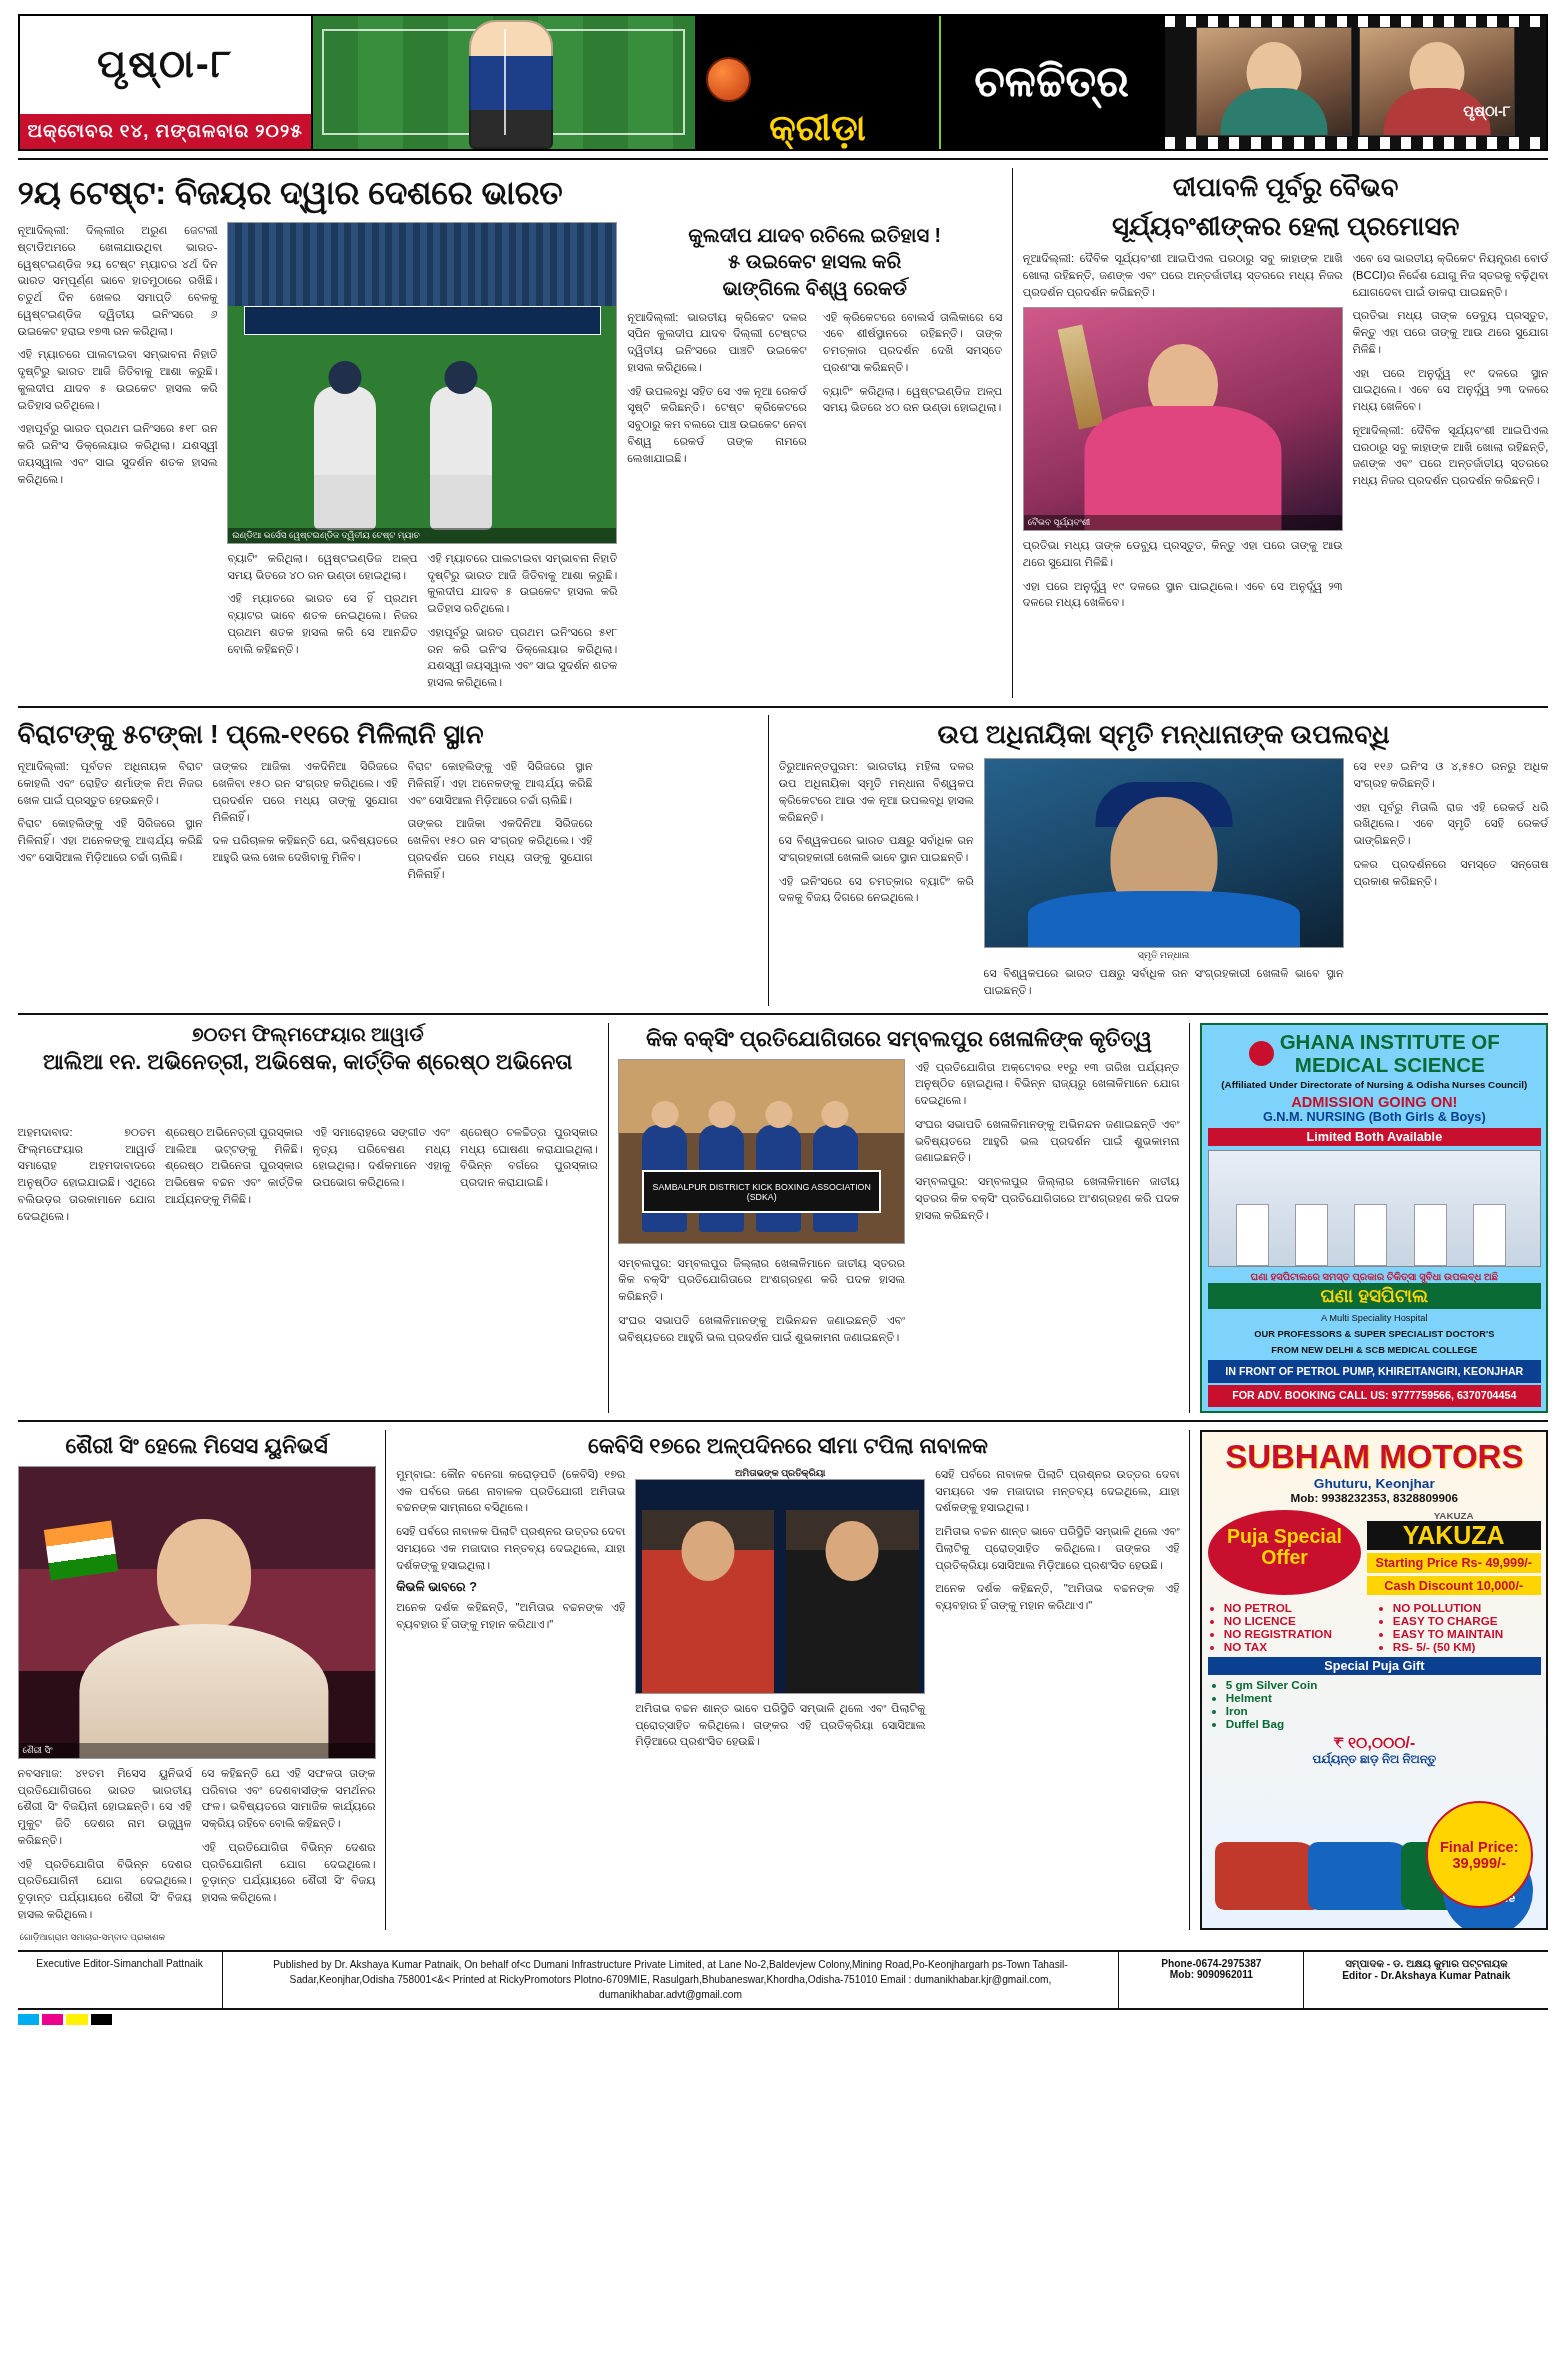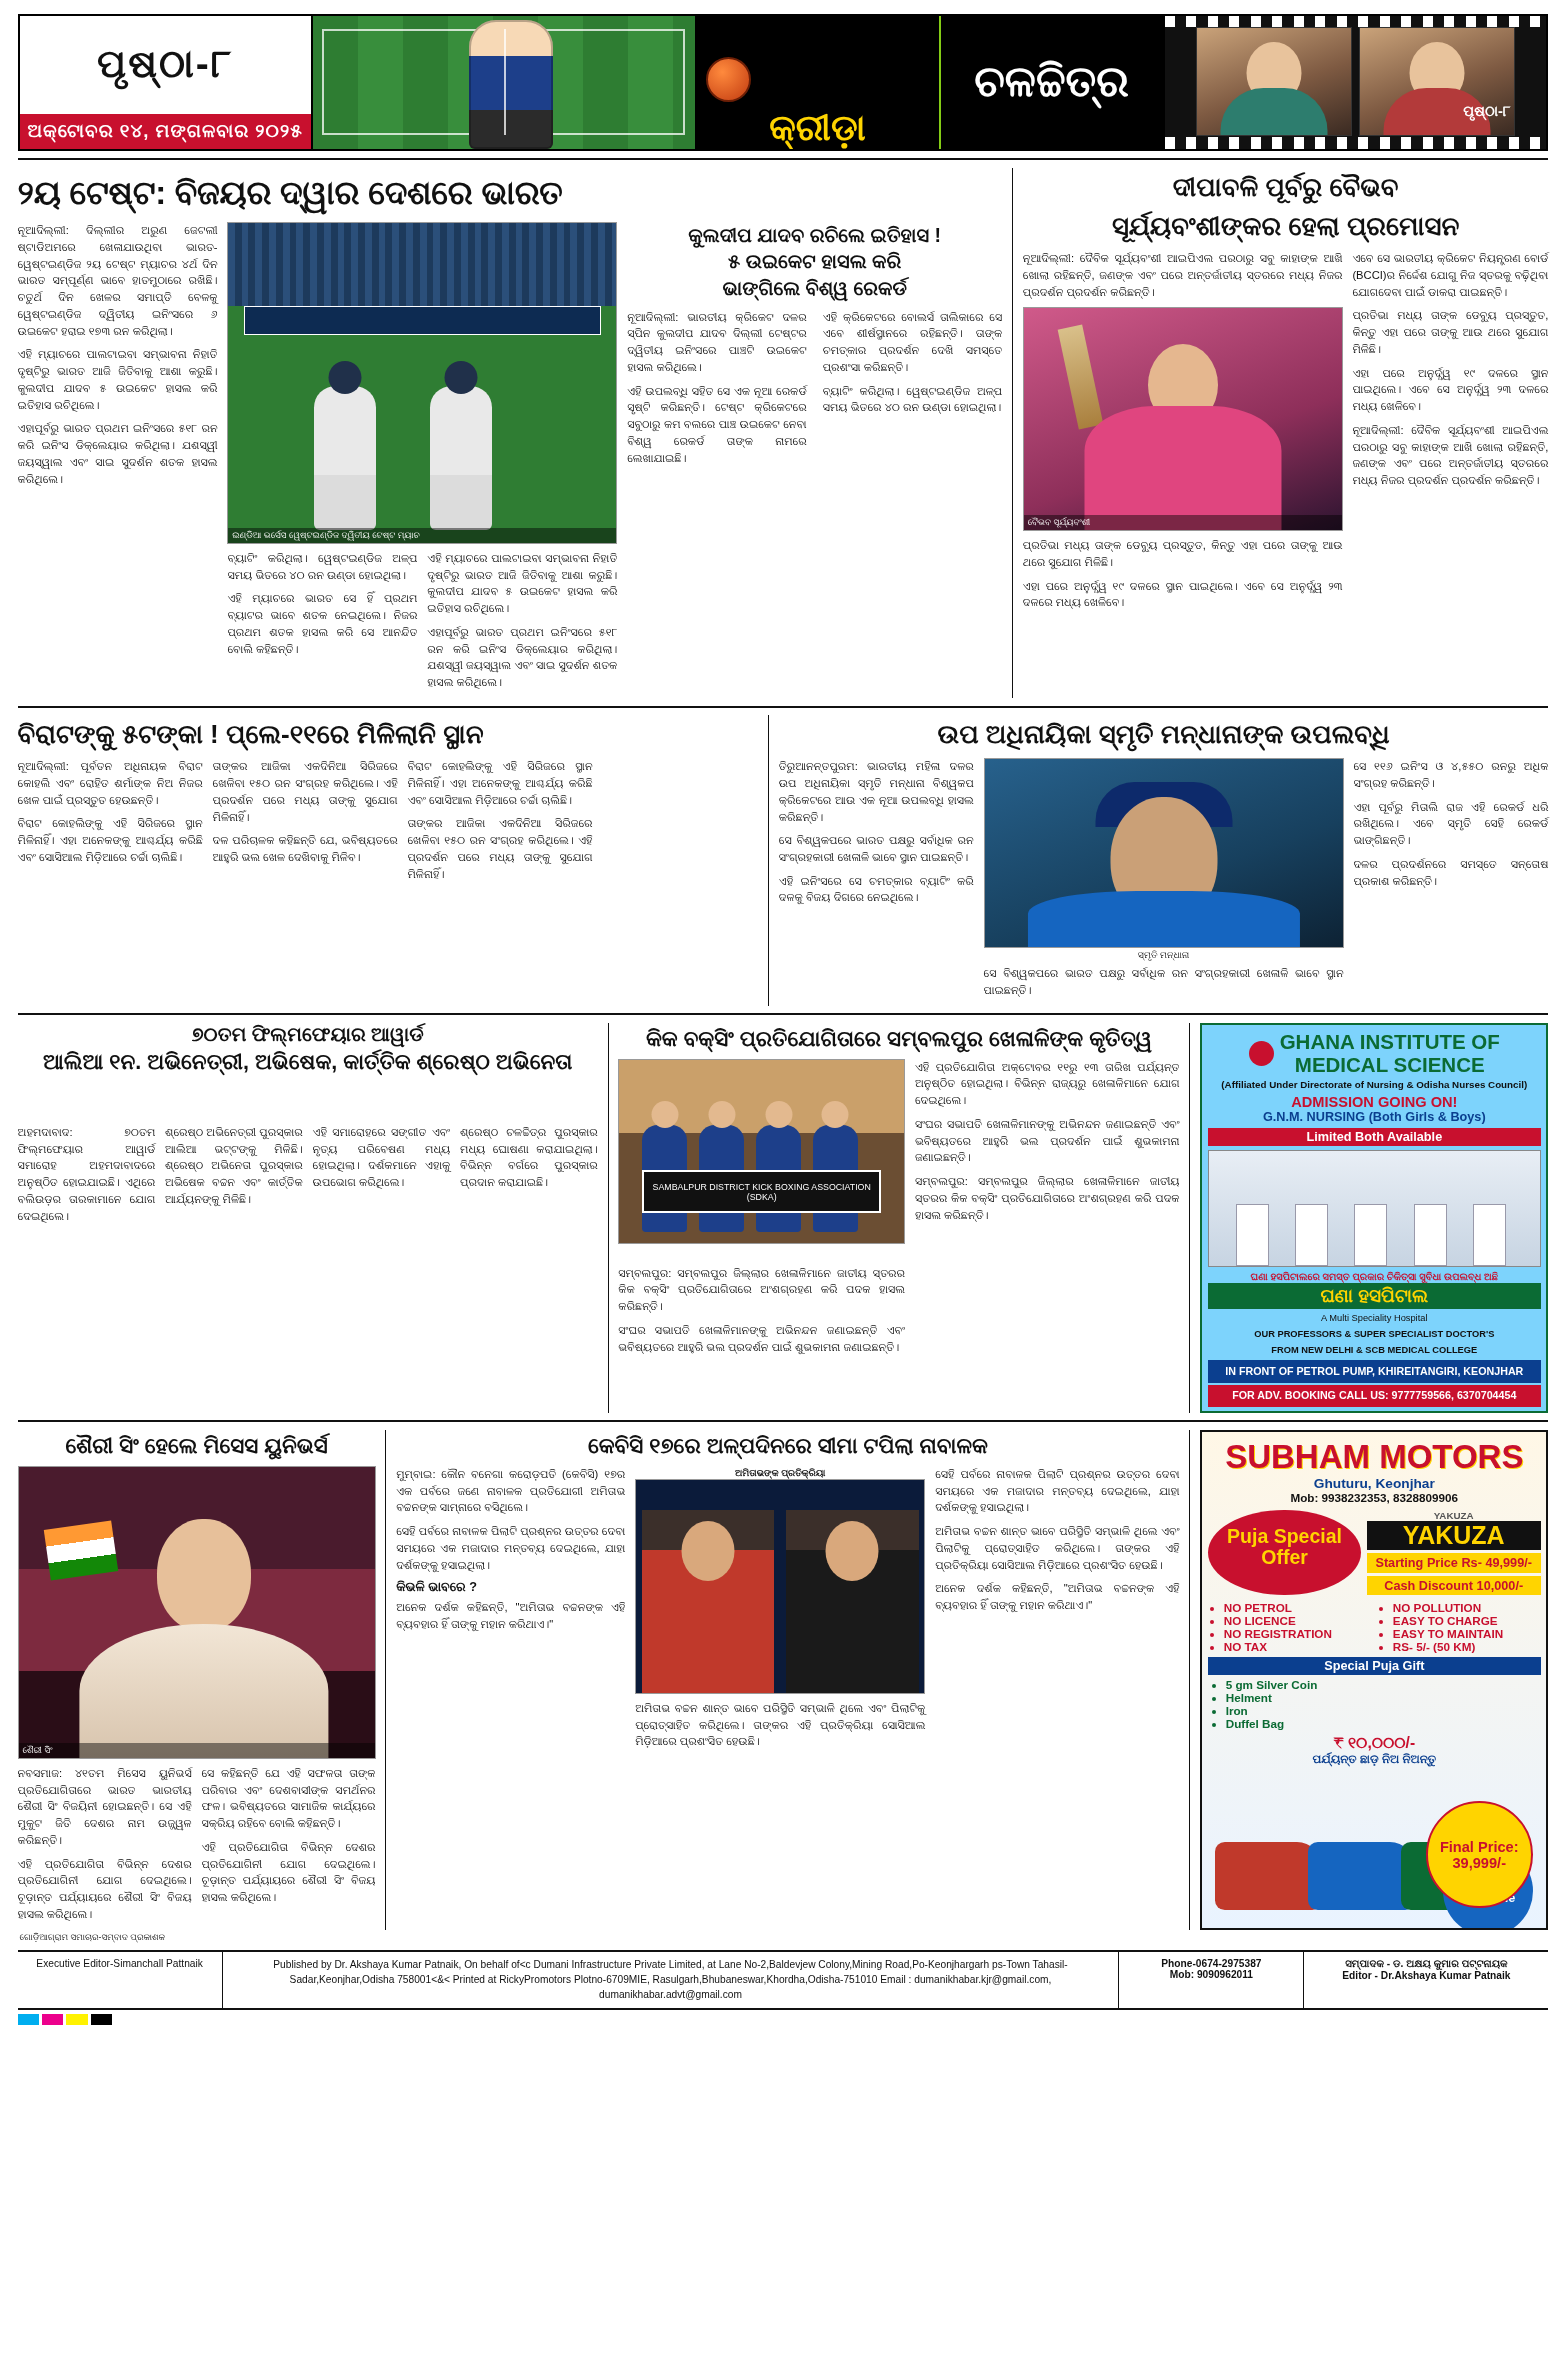--- a/index.html
+++ b/index.html
@@ -501,21 +501,21 @@
           </div>
       </div>
     </div>
 
     <div class="vrule"></div>
 
     <div style="width:566px;">
       <h3 class="head3 center">କିକ ବକ୍ସିଂ ପ୍ରତିଯୋଗିତାରେ ସମ୍ବଲପୁର ଖେଳାଳିଙ୍କ କୃତିତ୍ୱ</h3>
       <div style="display:flex; gap:9.8px;">
         <div style="width:52%;">
-          <div class="photo ph-group" style="height:185px; margin-bottom:21px;">
+          <div class="photo ph-group" style="height:185px; margin-bottom:11px;">
             <div class="person" style="left:8%;"></div>
             <div class="person" style="left:28%;"></div>
             <div class="person" style="left:48%;"></div>
             <div class="person" style="left:68%;"></div>
             <div class="banner">SAMBALPUR DISTRICT KICK BOXING ASSOCIATION (SDKA)</div>
           </div>
           <p class="body">ସମ୍ବଲପୁର: ସମ୍ବଲପୁର ଜିଲ୍ଲାର ଖେଳାଳିମାନେ ଜାତୀୟ ସ୍ତରର କିକ ବକ୍ସିଂ ପ୍ରତିଯୋଗିତାରେ ଅଂଶଗ୍ରହଣ କରି ପଦକ ହାସଲ କରିଛନ୍ତି।</p>
           <p class="body">ସଂଘର ସଭାପତି ଖେଳାଳିମାନଙ୍କୁ ଅଭିନନ୍ଦନ ଜଣାଇଛନ୍ତି ଏବଂ ଭବିଷ୍ୟତରେ ଆହୁରି ଭଲ ପ୍ରଦର୍ଶନ ପାଇଁ ଶୁଭକାମନା ଜଣାଇଛନ୍ତି।</p>
         </div>
         <div style="width:48%;">

